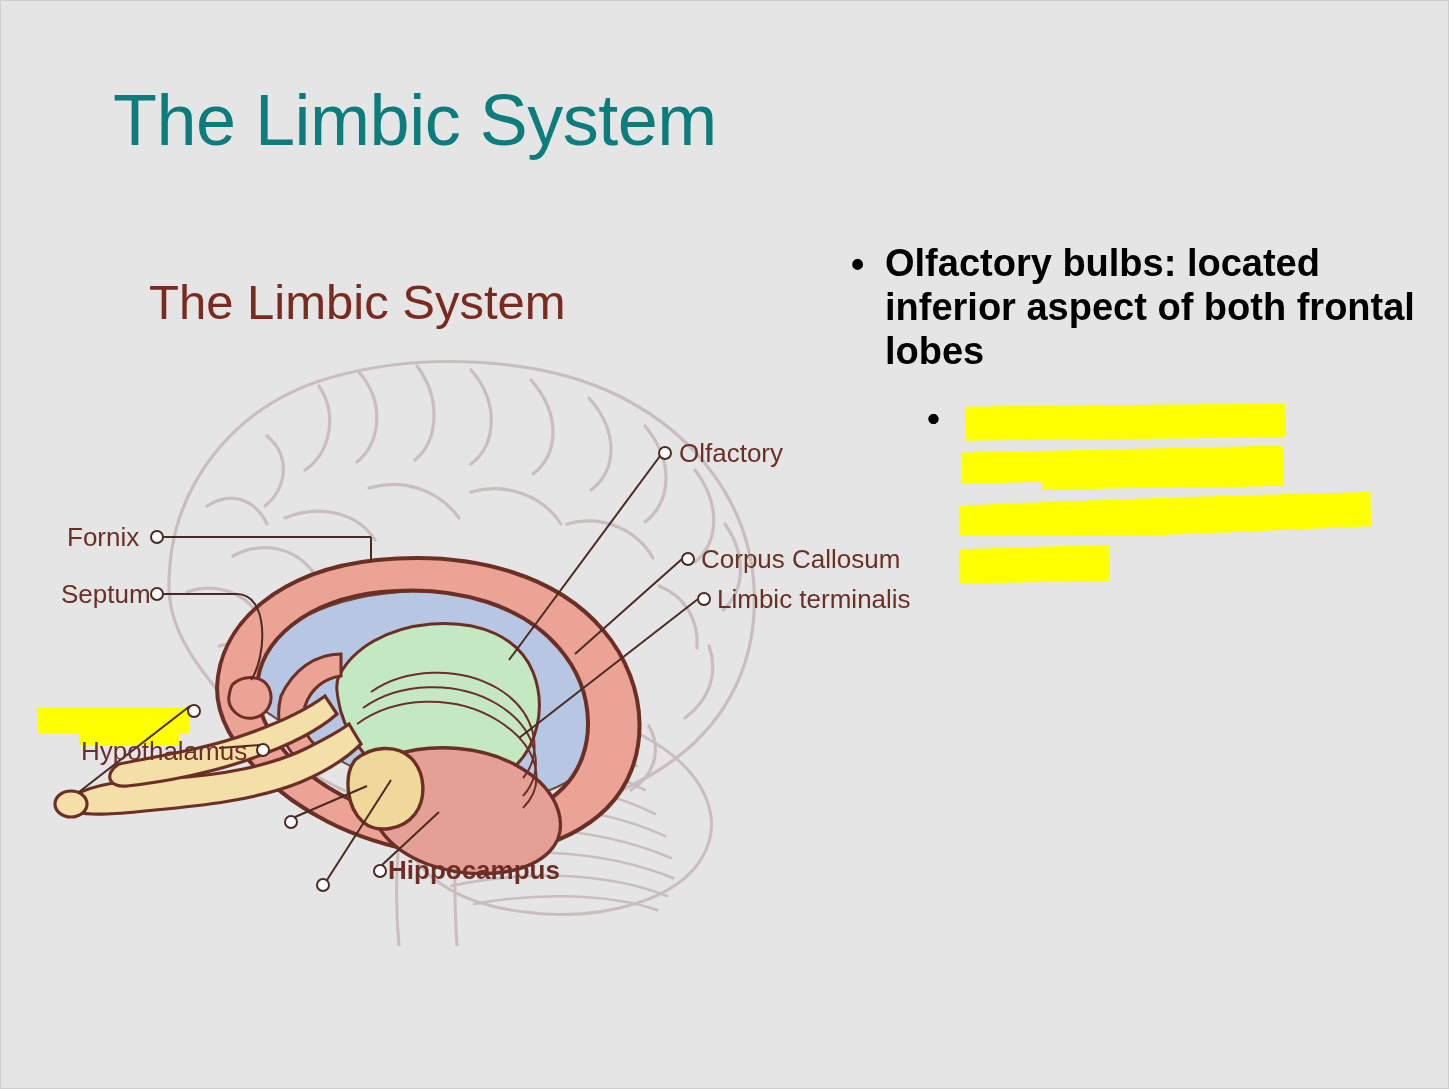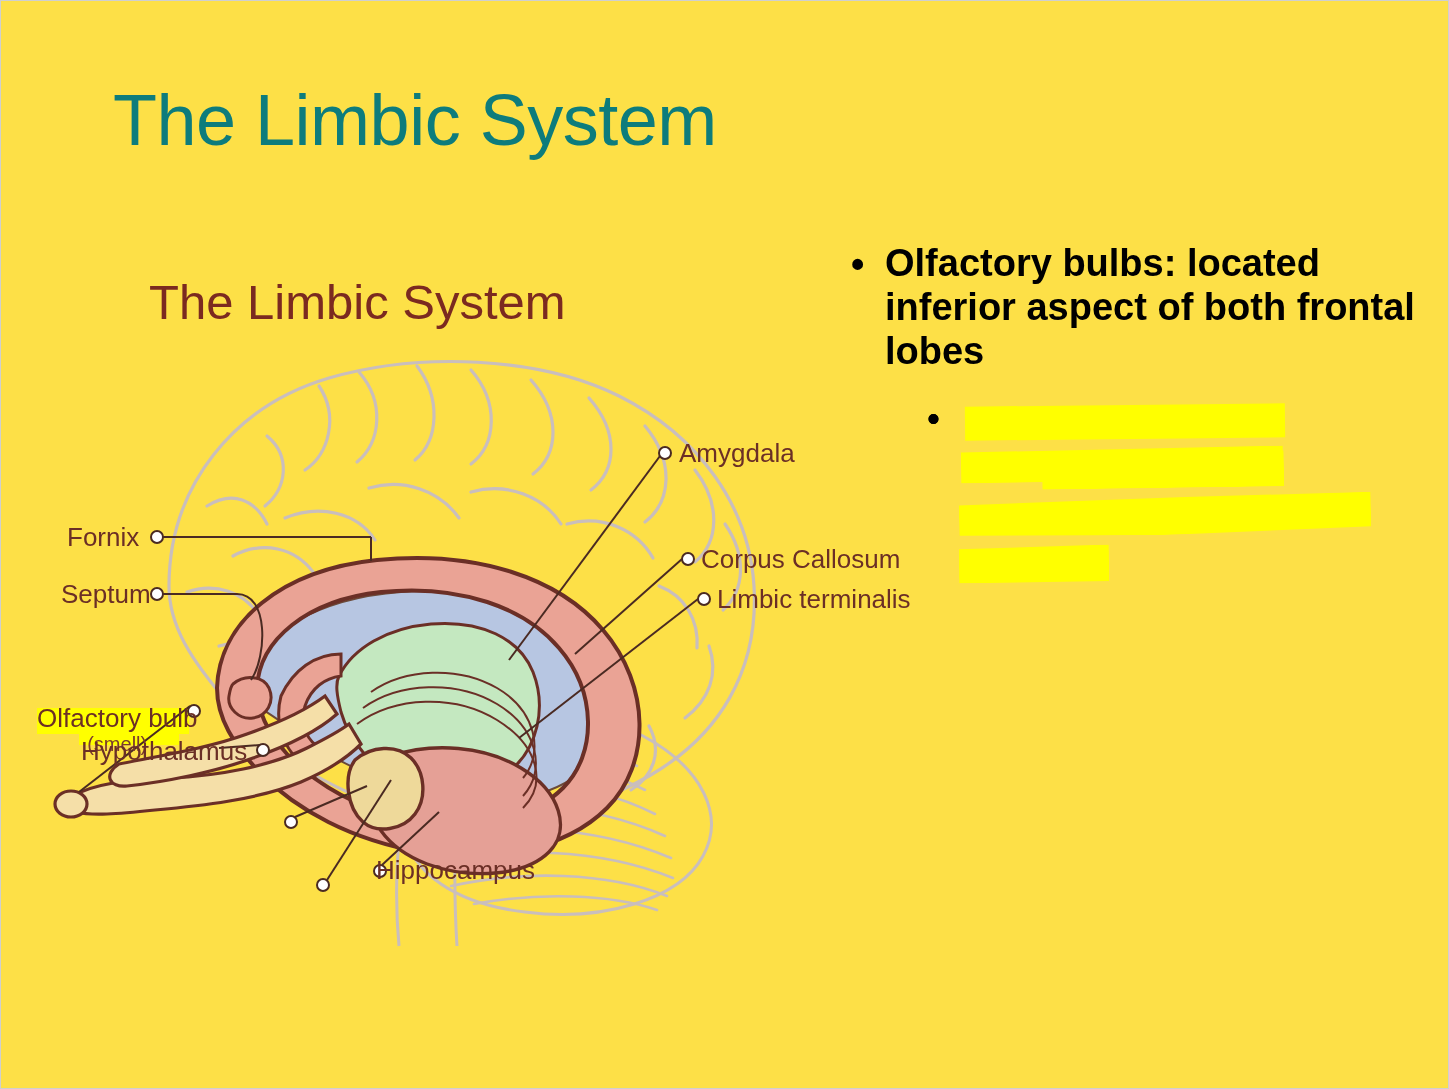--- a/index.html
+++ b/index.html
@@ -7,21 +7,21 @@
     padding: 0;
     background: #ffffff;
   }
   body {
     font-family: "Liberation Sans", sans-serif;
   }
   #slide {
     position: relative;
     width: 1449px;
     height: 1089px;
-    background: #fde047;
+    background: #e5e5e5;
     border: 1px solid #cfcfcf;
     box-sizing: border-box;
     overflow: hidden;
   }
 
   
   #slide-title {
     position: absolute;
     left: 112px;
     top: 82px;
@@ -287,44 +287,40 @@
     </svg>
 
     <div class="dlabel" style="left:48px; top:267px;">
       <span>Fornix</span>
     </div>
 
     <div class="dlabel" style="left:42px; top:324px;">
       <span>Septum</span>
     </div>
 
-    <div class="dlabel center" style="left:18px; top:448px;">
-      <span>Olfactory bulb</span>
-      <span class="sub">(smell)</span>
-    </div>
 
     <div class="dlabel" style="left:62px; top:481px;">
       <span>Hypothalamus</span>
     </div>
 
 
 
     <div class="dlabel" style="left:660px; top:183px;">
-      <span>Amygdala</span>
+      <span>Olfactory</span>
     </div>
 
     <div class="dlabel" style="left:682px; top:289px;">
       <span>Corpus Callosum</span>
     </div>
 
     <div class="dlabel" style="left:698px; top:329px;">
       <span>Limbic terminalis</span>
     </div>
 
-    <div class="dlabel" style="left:357px; top:600px;">
+    <div class="dlabel" style="left:369px; top:600px;font-weight:bold;">
       <span>Hippocampus</span>
     </div>
   </div>
 
   <div id="bullets">
 
     <div class="lvl1">
       <span class="bdot">•</span>
       <span class="txt">Olfactory bulbs: located inferior aspect of both frontal lobes</span>
     </div>

